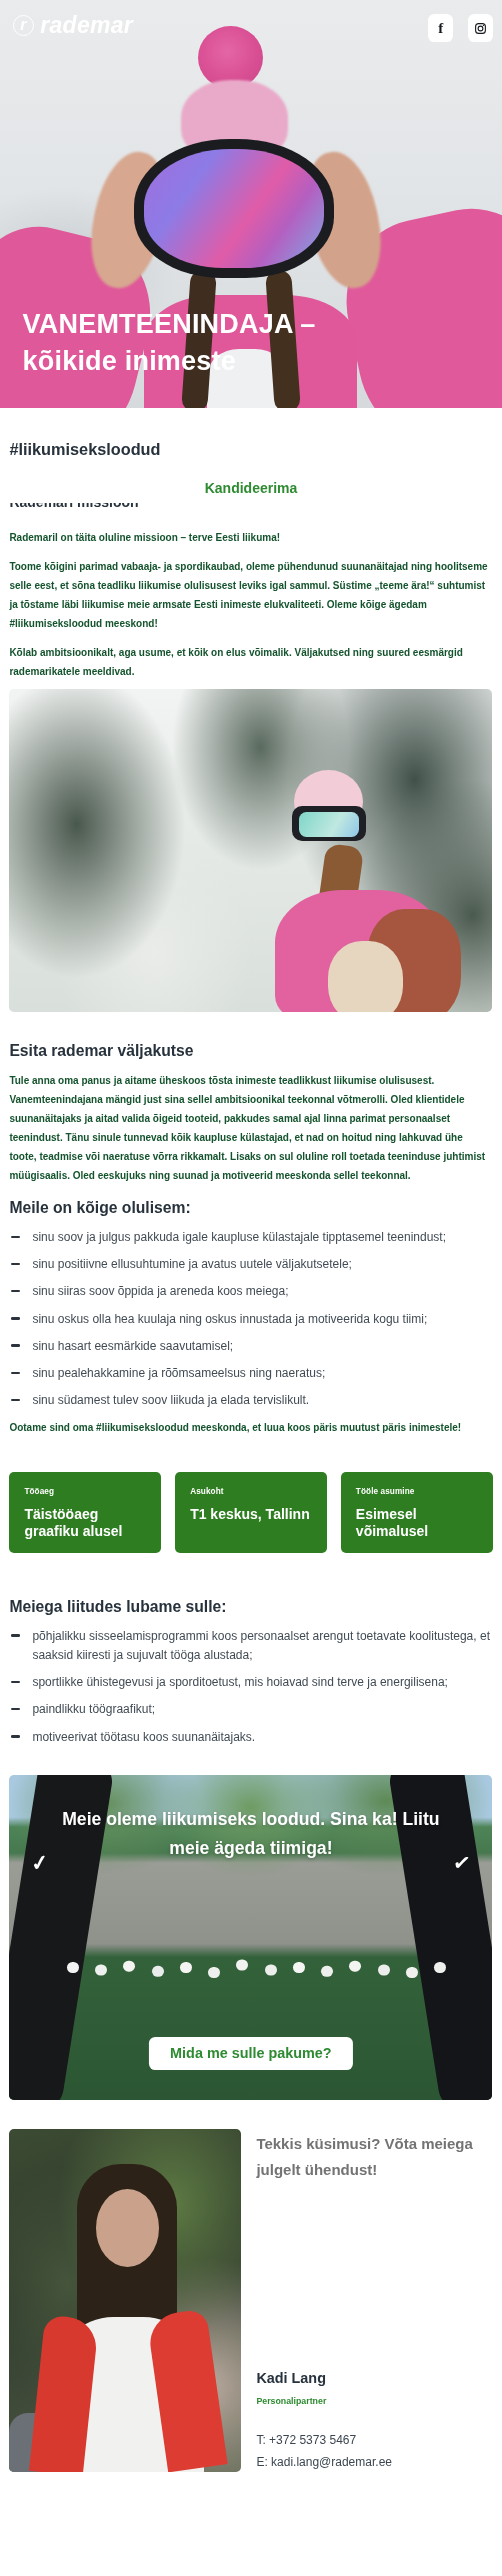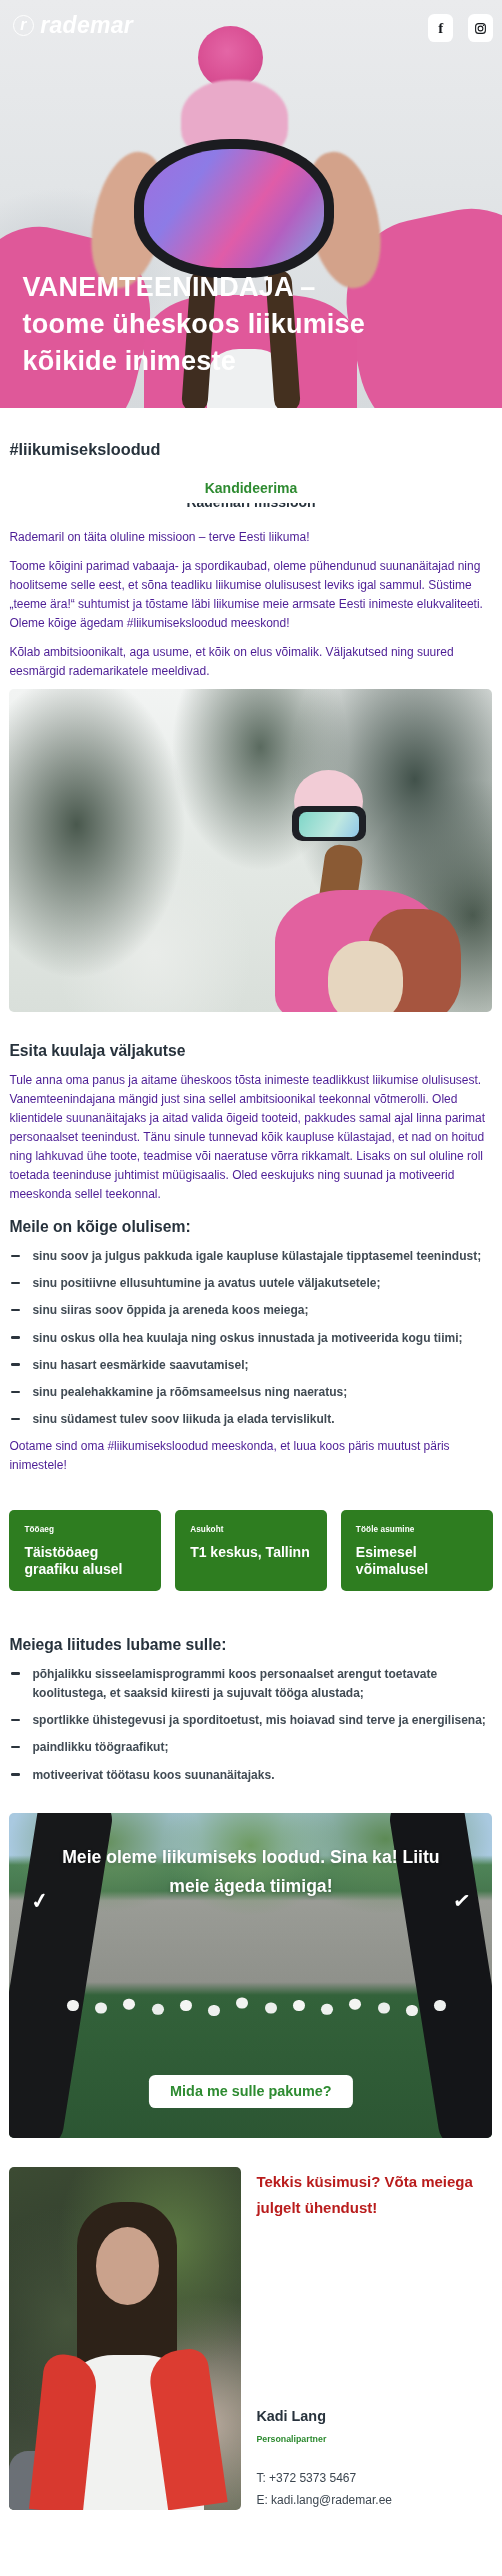--- a/index.html
+++ b/index.html
@@ -28,24 +28,24 @@
   .logo-word{font-size:23px;font-weight:700;font-style:italic;letter-spacing:0.3px;line-height:1;}
   .socials{display:flex;}
   .soc{width:25px;height:28px;margin-left:15px;background:#fff;border-radius:6.3px;display:flex;align-items:center;justify-content:center;border:none;cursor:pointer;}
   .fb-glyph{font-weight:700;font-size:15px;color:#15181c;font-family:"Liberation Serif",serif;}
   .hero-title{position:absolute;left:22.6px;bottom:10px;color:#fff;font-weight:700;font-size:27px;line-height:1.37;letter-spacing:0.2px;}
 
   
   .content{padding:0 9.4px 31px 9.4px;}
   .h2{font-size:16.3px;font-weight:700;color:#27323c;margin:31px 0 0 0;line-height:20px;}
   .h3{font-size:15.7px;font-weight:700;color:#27323c;margin:0;line-height:20px;}
-  p.body{font-size:12px;line-height:19px;margin:10px 0 0 0;color:#4c1d95;}
+  p.body{font-size:10px;line-height:19px;margin:10px 0 0 0;color:#14532d;font-weight:bold;}
   .apply{display:block;margin:21.3px auto 0 auto;background:none;border:none;cursor:pointer;font-family:inherit;font-weight:700;font-size:14px;line-height:14px;color:#2e8b31;text-align:center;}
   .clip{overflow:hidden;height:7.5px;margin-top:6.3px;}
-  .clip .h-mission{font-size:14px;font-weight:700;color:#27323c;line-height:16.3px;margin:-8.8px 0 17px 0;text-align:center;}
+  .clip .h-mission{font-size:14px;font-weight:700;color:#27323c;line-height:16.3px;margin:-8.8px 0 17px 0;}
   p.lead{margin-top:17.6px;}
 
   .photo{width:483px;border-radius:5px;position:relative;overflow:hidden;}
   .photo .shape{position:absolute;}
 
   
   .img-winter{height:323px;margin-top:8.8px;
     background:
       radial-gradient(151px 213px at 14% 42%,#49584d 0%,rgba(73,88,77,0) 72%),
       radial-gradient(176px 239px at 84% 28%,#41514a 0%,rgba(65,81,74,0) 72%),
@@ -56,21 +56,21 @@
   .ws-jacket{left:55%;top:62%;width:169px;height:132px;border-radius:40% 40% 20% 20%;background:#e2619f;}
   .ws-shoulder{left:74%;top:68%;width:94px;height:113px;border-radius:40%;background:#a6553f;}
   .ws-cream{left:66%;top:78%;width:75px;height:82px;border-radius:45%;background:#e6d6bf;}
   .ws-helmet{left:59%;top:25%;width:69px;height:63px;border-radius:50%;background:#f2ccd6;}
   .ws-goggles{left:58.5%;top:36%;width:74px;height:35px;border-radius:10px;background:#1e2026;}
   .ws-lens{left:60%;top:38%;width:60px;height:25px;border-radius:7.5px;background:linear-gradient(120deg,#7fd6c8,#bfe8e0 60%,#8fc6e8);}
   .ws-hair{left:64%;top:48%;width:38px;height:107px;border-radius:15px;background:#8a5a34;transform:rotate(8deg);}
 
   
   ul.dashlist{list-style:none;margin:10px 0 0 0;padding:0;}
-  ul.dashlist li{position:relative;padding-left:23px;font-size:12px;line-height:19px;margin-bottom:8.2px;color:#414b54;font-weight:bold;}
+  ul.dashlist li{position:relative;padding-left:23px;font-size:12px;line-height:19px;margin-bottom:8.2px;color:#414b54;}
   ul.dashlist li::before{content:"";position:absolute;left:1.3px;top:7.5px;width:9.4px;height:2.5px;border-radius:1.3px;background:#2b343d;}
   .mt20{margin-top:12.6px;}
   .mt46{margin-top:29px;}
   .mt70{margin-top:44px;}
 
   
   .facts{display:grid;grid-template-columns:repeat(3,1fr);gap:14px;margin-top:35px;}
   .fact-card{background:#2e7d20;border-radius:5px;color:#fff;padding:15px 15px 14px 15px;min-height:48px;}
   .fact-label{font-size:8.2px;font-weight:700;letter-spacing:0.1px;}
   .fact-value{font-size:14px;font-weight:700;line-height:16.3px;margin-top:10px;}
@@ -99,21 +99,21 @@
       radial-gradient(138px 163px at 25% 45%,#45543b 0%,rgba(69,84,59,0) 70%),
       radial-gradient(188px 188px at 85% 75%,#b9aa9e 0%,rgba(185,170,158,0) 68%),
       linear-gradient(160deg,#3c4b33 0%,#2f3a2c 40%,#55604b 100%);}
   .cs-hair{left:68px;top:35px;width:100px;height:251px;border-radius:44px;background:#2d2218;}
   .cs-face{left:87px;top:60px;width:63px;height:78px;border-radius:50%;background:#caa28c;}
   .cs-shirt{left:44px;top:188px;width:151px;height:157px;border-radius:40% 40% 0 0;background:#f1f2f0;}
   .cs-vest-l{left:28px;top:188px;width:54px;height:157px;border-radius:19px 31px 0 0;background:#d8392f;transform:rotate(6deg);}
   .cs-vest-r{left:148px;top:183px;width:60px;height:157px;border-radius:31px 19px 0 0;background:#dc3c31;transform:rotate(-8deg);}
   .cs-pants{left:0;top:284px;width:188px;height:60px;background:#6b7076;border-radius:19px 38px 0 0;}
   .contact-right{flex:1;margin-left:15px;display:flex;flex-direction:column;}
-  .contact-heading{font-size:15px;font-weight:700;color:#b91c1c;line-height:1.75;margin:2.5px 0 0 0;}
+  .contact-heading{font-size:15px;font-weight:700;color:#737373;line-height:1.75;margin:2.5px 0 0 0;}
   .spacer{flex:1;}
   .contact-name{font-size:14.4px;font-weight:700;color:#27323c;}
   .contact-role{font-size:8.8px;font-weight:700;color:#2e8b31;margin-top:10px;}
   .contact-line{font-size:12px;color:#3c4650;line-height:19px;}
   .contact-phone{margin-top:25px;}
   .contact-email{margin-top:2.5px;}
 </style>
 </head>
 <body>
 
@@ -146,21 +146,20 @@
           <rect x="3" y="3" width="18" height="18" rx="5.5"></rect>
           <circle cx="12" cy="12" r="4.4"></circle>
           <circle cx="17.4" cy="6.4" r="1.1" fill="#15181c" stroke="none"></circle>
         </svg>
       </button>
     </div>
   </div>
 
   <h1 class="hero-title">
     <div>VANEMTEENINDAJA –</div>
-    <div>toome üheskoos liikumise</div>
     <div>kõikide inimeste</div>
   </h1>
 </header>
 
 <main class="content">
 
   <h2 class="h2">#liikumiseksloodud</h2>
 
   <button class="apply">Kandideerima</button>
 
@@ -175,21 +174,21 @@
   <div class="photo img-winter">
     <div class="shape ws-hair"></div>
     <div class="shape ws-jacket"></div>
     <div class="shape ws-shoulder"></div>
     <div class="shape ws-cream"></div>
     <div class="shape ws-helmet"></div>
     <div class="shape ws-goggles"></div>
     <div class="shape ws-lens"></div>
   </div>
 
-  <h3 class="h3 mt46">Esita kuulaja väljakutse</h3>
+  <h3 class="h3 mt46">Esita rademar väljakutse</h3>
   <p class="body">Tule anna oma panus ja aitame üheskoos tõsta inimeste teadlikkust liikumise olulisusest. Vanemteenindajana mängid just sina sellel ambitsioonikal teekonnal võtmerolli. Oled klientidele suunanäitajaks ja aitad valida õigeid tooteid, pakkudes samal ajal linna parimat personaalset teenindust. Tänu sinule tunnevad kõik kaupluse külastajad, et nad on hoitud ning lahkuvad ühe toote, teadmise või naeratuse võrra rikkamalt. Lisaks on sul oluline roll toetada teeninduse juhtimist müügisaalis. Oled eeskujuks ning suunad ja motiveerid meeskonda sellel teekonnal.</p>
 
   <h3 class="h3 mt20">Meile on kõige olulisem:</h3>
   <ul class="dashlist">
     <li>sinu soov ja julgus pakkuda igale kaupluse külastajale tipptasemel teenindust;</li>
     <li>sinu positiivne ellusuhtumine ja avatus uutele väljakutsetele;</li>
     <li>sinu siiras soov õppida ja areneda koos meiega;</li>
     <li>sinu oskus olla hea kuulaja ning oskus innustada ja motiveerida kogu tiimi;</li>
     <li>sinu hasart eesmärkide saavutamisel;</li>
     <li>sinu pealehakkamine ja rõõmsameelsus ning naeratus;</li>

